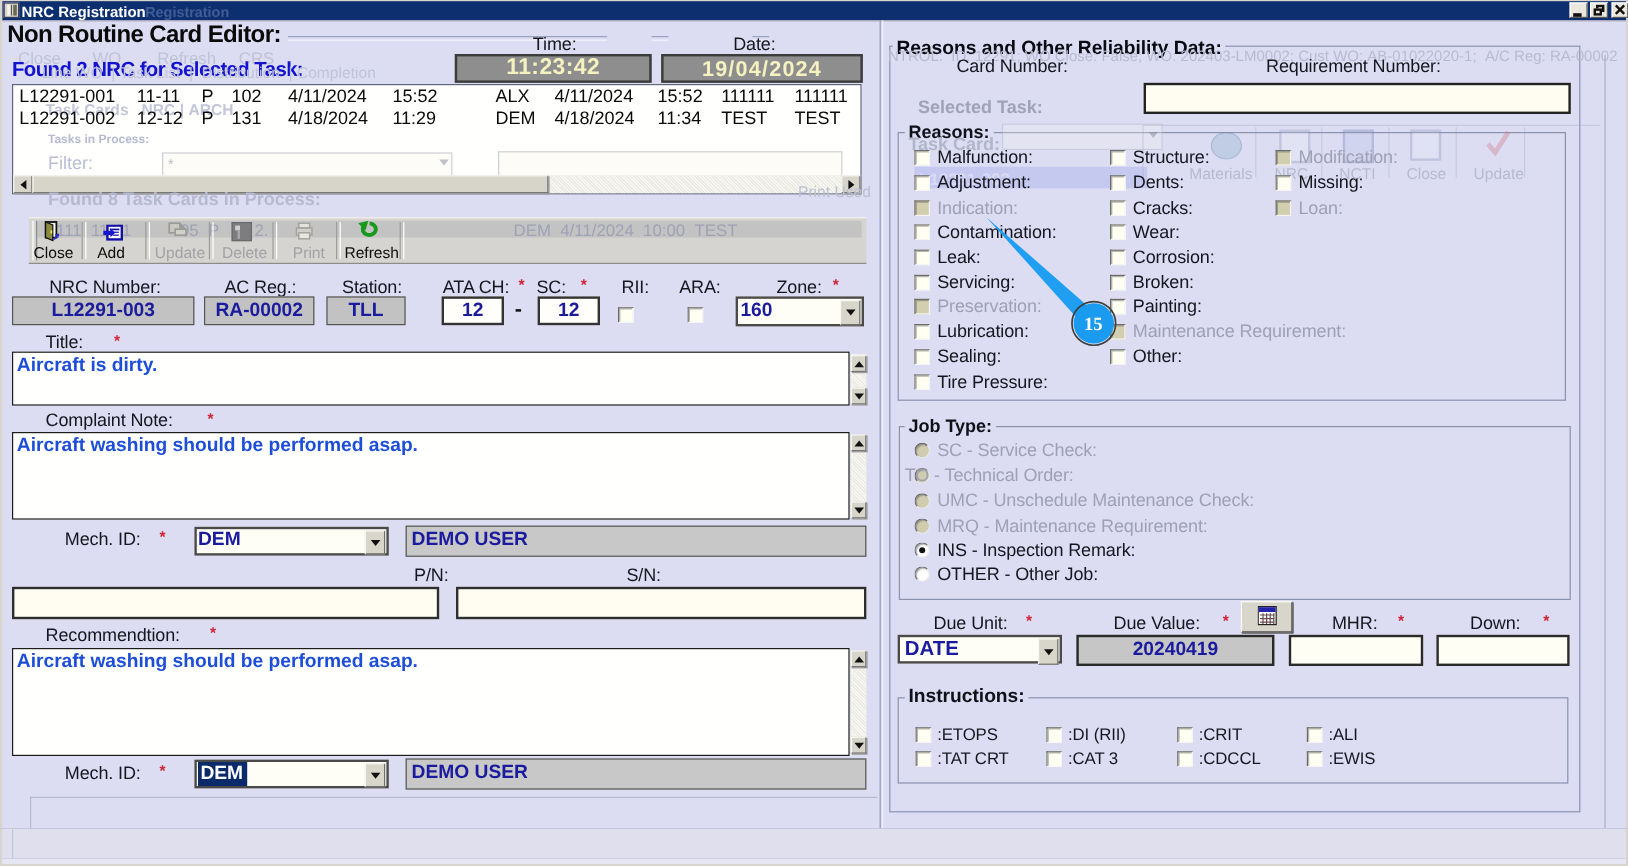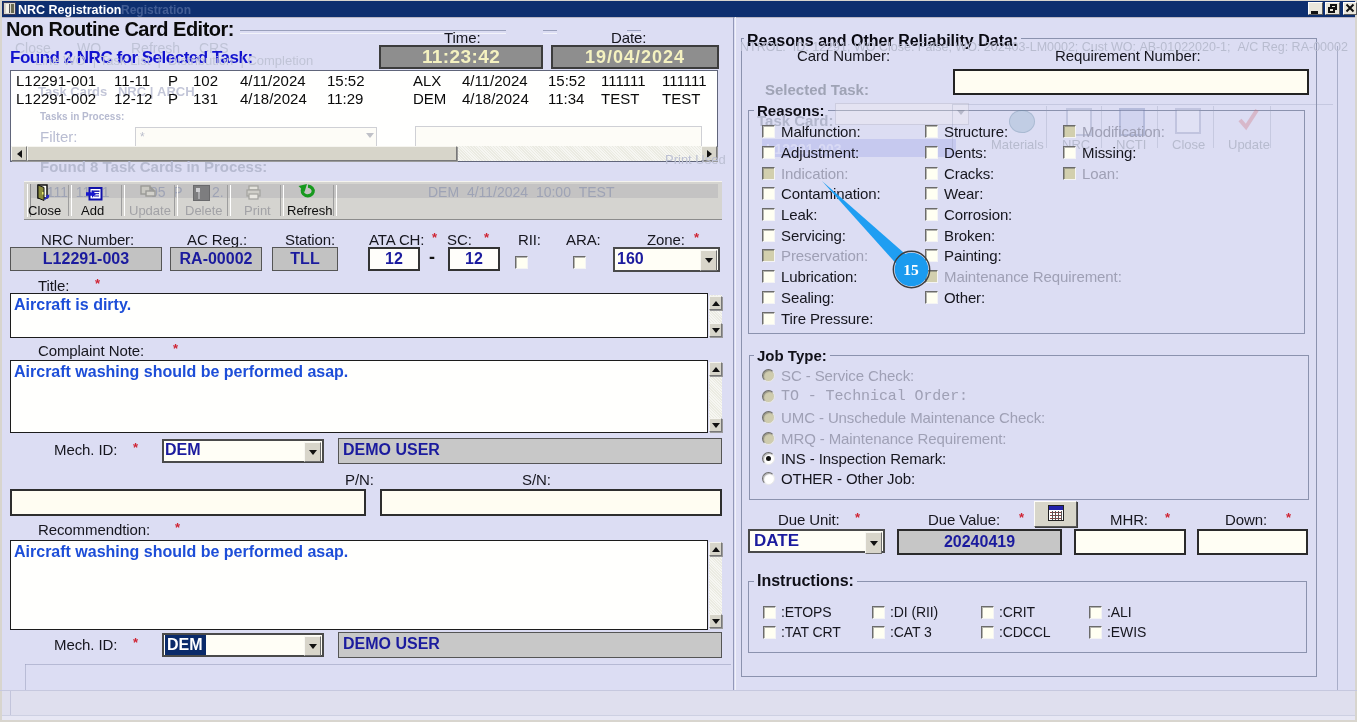--- a/index.html
+++ b/index.html
@@ -378,21 +378,21 @@
  <circle cx="101.5" cy="99.5" r="16.8" fill="#1b9bef"></circle>
  <circle cx="101.5" cy="99.5" r="18.2" fill="none" stroke="#3e3e3e" stroke-width="1.4"></circle>
  <text x="101" y="105" text-anchor="middle" font-family="Liberation Serif" font-size="15.5" font-weight="bold" fill="#ffffff">15</text>
 </svg>
 
 <div class="gb" style="left:749px;top:355px;width:558px;height:143px;"></div>
 <div class="gbl" style="left:754px;top:347px;">Job Type:</div>
 <div class="rad dis" style="left:762px;top:369px;"></div>
     <div class="lbl" style="left:781px;top:367px;color:#9fa0b5;">SC - Service Check:</div>
 <div class="rad dis" style="left:762px;top:390px;"></div>
-    <div class="lbl" style="left:781px;top:388px;color:#9fa0b5;font-family:Liberation Mono, monospace;">TO - Technical Order:</div>
+    <div class="lbl" style="left:754px;top:388px;color:#9fa0b5;">TO - Technical Order:</div>
 <div class="rad dis" style="left:762px;top:411px;"></div>
     <div class="lbl" style="left:781px;top:409px;color:#9fa0b5;">UMC - Unschedule Maintenance Check:</div>
 <div class="rad dis" style="left:762px;top:432px;"></div>
     <div class="lbl" style="left:781px;top:430px;color:#9fa0b5;">MRQ - Maintenance Requirement:</div>
 <div class="rad" style="left:762px;top:452px;">
       <div class="dot"></div>
     </div>
     <div class="lbl" style="left:781px;top:450px;">INS - Inspection Remark:</div>
 <div class="rad" style="left:762px;top:472px;"></div>
     <div class="lbl" style="left:781px;top:470px;">OTHER - Other Job:</div>

